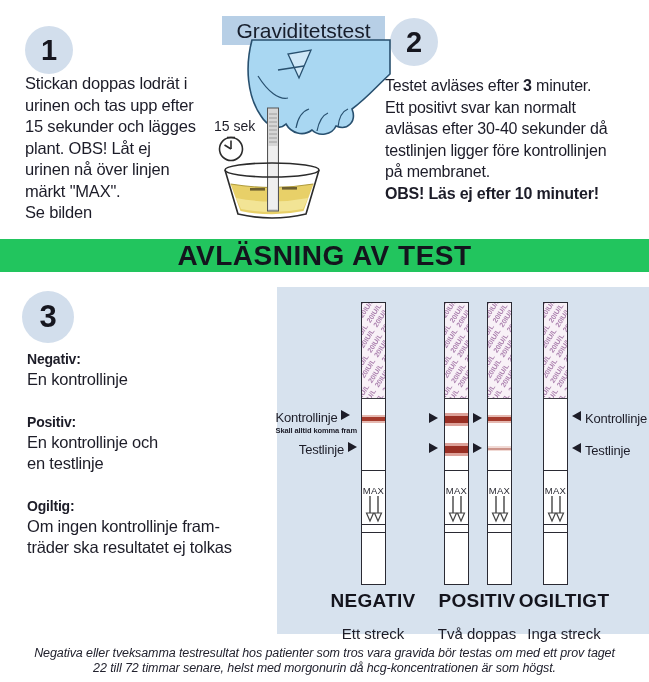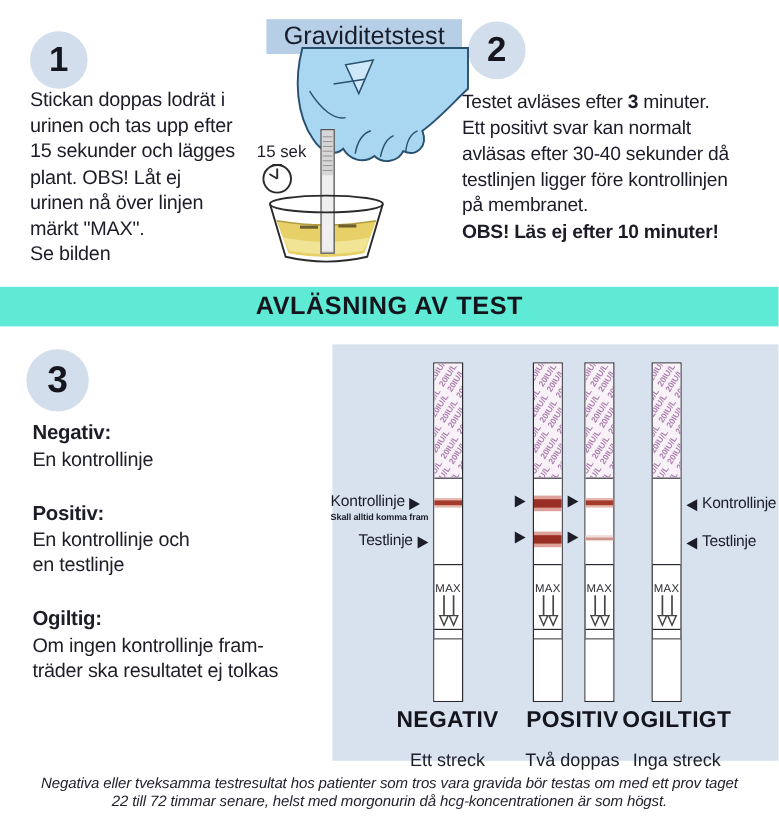--- a/index.html
+++ b/index.html
@@ -22,27 +22,27 @@
   .t2 { left:385px; top:75px; width:272px; font-size:16px; }
   .t2 b, .t1 b { font-weight:bold; }
 
   
   .title-box { position:absolute; left:222px; top:16px; width:163px; height:29px;
                background:#b7cfe6; color:#161d2b; font-size:21px;
                display:flex; align-items:center; justify-content:center; }
 
   
   .band { position:absolute; left:0; top:239px; width:649px; height:33px;
-          background:#5eead4; display:flex; align-items:center; justify-content:center;
-          font-weight:bold; font-size:21px; letter-spacing:0.5px; color:#14141d; }
+          background:#22c55e; display:flex; align-items:center; justify-content:center;
+          font-weight:bold; font-size:28px; letter-spacing:0.5px; color:#14141d; }
 
   
   .legend { position:absolute; left:27px; top:351px; width:252px; }
   .legend .blk { margin-bottom:24px; }
-  .legend .blk h4 { font-size:17px; font-weight:bold; margin-bottom:2px; letter-spacing:-0.2px; }
+  .legend .blk h4 { font-size:14px; font-weight:bold; margin-bottom:2px; letter-spacing:-0.2px; }
   .legend .blk p { font-size:16.5px; line-height:21px; white-space:pre-line; letter-spacing:-0.2px; }
 
   
   .panel { position:absolute; left:277px; top:287px; width:372px; height:347px; background:#d7e2ee; }
 
   
   .strip { position:absolute; top:15px; width:25px; height:283px; background:#fff;
            border:1.5px solid #2a2a33; display:flex; flex-direction:column; }
   .s0 { left:84px; } .s1 { left:167px; } .s2 { left:210px; } .s3 { left:266px; }
   .strip-pattern { height:96px; border-bottom:1px solid #3a3a42; background:#f8f1f7;
@@ -62,21 +62,21 @@
   .hline { position:absolute; left:0; width:100%; }
   .hline.med   { height:8px;  background:#e5b9b1; }
   .hline.med::after   { content:''; display:block; height:4px;   margin-top:2px;   background:#a43a2c; }
   .hline.thick { height:13px; background:#dda199; }
   .hline.thick::after { content:''; display:block; height:6.5px; margin-top:3.2px; background:#992f24; }
   .hline.faint { height:5px;  background:#f1dad5; }
   .hline.faint::after { content:''; display:block; height:2px;   margin-top:1.5px; background:#cc958c; }
 
   
   .ptr-label { position:absolute; font-size:13px; color:#1d1d28; letter-spacing:-0.2px; }
-  .row { display:flex; align-items:flex-end; gap:4px; }
+  .row { display:flex; align-items:flex-start; gap:4px; }
   .tri-r { width:0; height:0; border-top:5.5px solid transparent;
            border-bottom:5.5px solid transparent; border-left:9px solid #1d1d28; }
   .tri-l { width:0; height:0; border-top:5.5px solid transparent;
            border-bottom:5.5px solid transparent; border-right:9px solid #1d1d28; }
   .mini-note { font-size:7.5px; font-weight:bold; margin-top:1px; letter-spacing:-0.1px; }
   .mid-arrow { position:absolute; }
 
   
   .result { position:absolute; width:140px; text-align:center; top:590px; }
   .result .name { font-weight:bold; font-size:19px; letter-spacing:0.3px; color:#14141d; }

